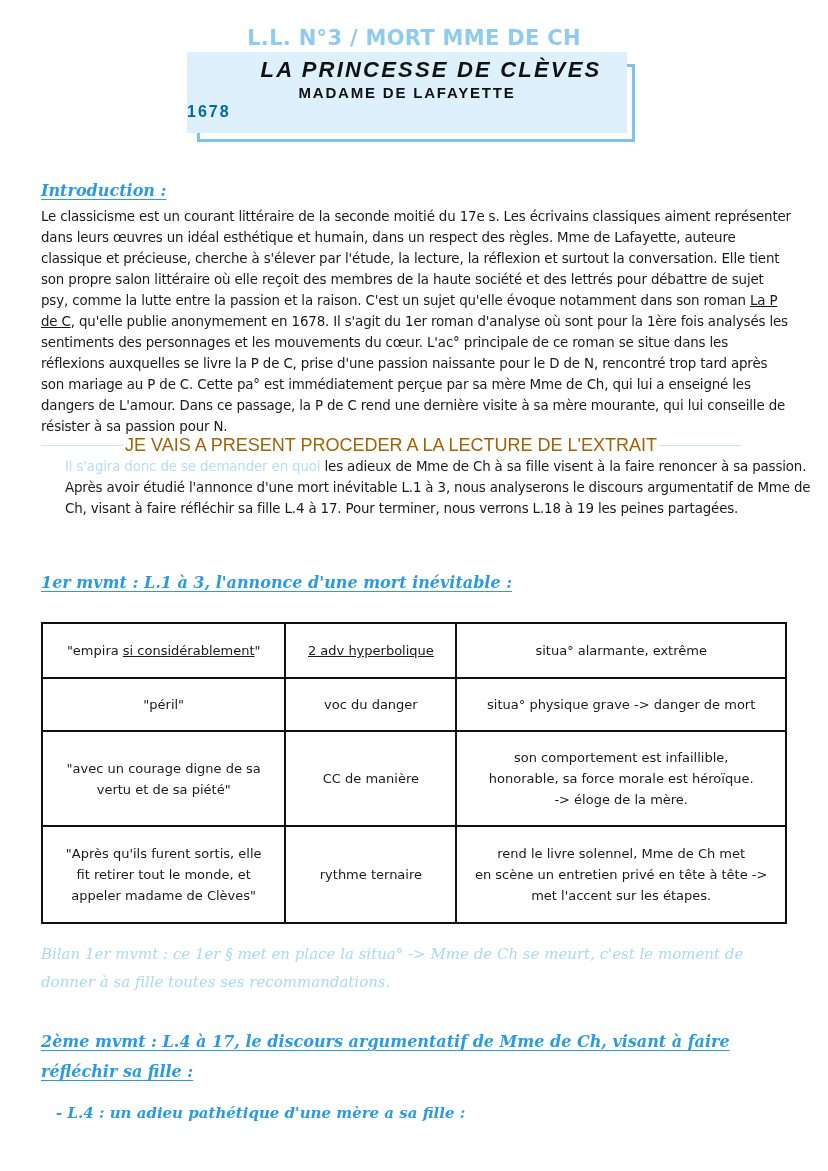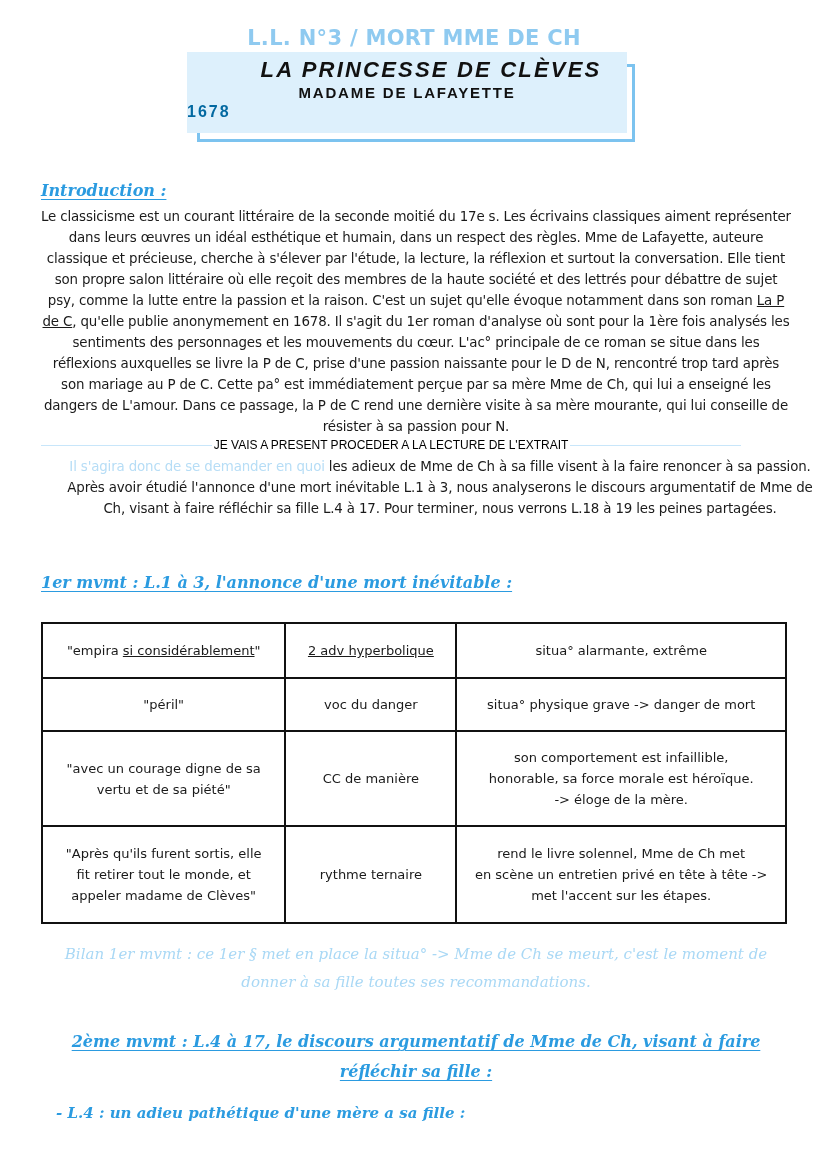--- a/index.html
+++ b/index.html
@@ -1,18 +1,18 @@
 <!DOCTYPE html>
 <html><head>
 <meta charset="utf-8">
 <style>
   html, body { margin:0; padding:0; background:#ffffff; }
   body { width:828px; height:1171px; position:relative; overflow:hidden;
          font-family:"DejaVu Sans", sans-serif; color:#1a1a1a; }
-  .abs { position:absolute;text-align:center; }
+  .abs { position:absolute; }
 
   .top-label { left:0; width:828px; top:26px; text-align:center;
                font-family:"DejaVu Sans", sans-serif; font-weight:bold;
                font-size:21px; color:#8fcaf0; letter-spacing:0.3px; }
 
   .title-outline { left:197px; top:64px; width:438px; height:78px;
                    border:3px solid #7cc3ef; box-sizing:border-box; }
   .title-fill { left:187px; top:52px; width:440px; height:81px; background:#ddf0fc; }
   .title-main { left:187px; top:57px; width:488px; text-align:center;
                 font-family:"Liberation Sans", sans-serif; font-weight:bold; font-style:italic;
@@ -29,21 +29,21 @@
                     font-size:16px; }
   .intro-heading { left:41px; top:181px; }
 
   .para { left:41px; width:750px; font-size:13.4px; line-height:21px; color:#1a1a1a;
           font-family:"DejaVu Sans", sans-serif; letter-spacing:-0.15px; }
   .intro-para { top:206px; }
   .underline { text-decoration:underline; }
 
   .divider-line { left:41px; top:437px; width:700px; height:16px; display:flex; align-items:center; }
   .divider-rule { flex:1; height:1px; background:#c8e6fa; }
-  .divider-text { font-family:"Liberation Sans", sans-serif; font-size:12px; color:#000000;
+  .divider-text { font-family:"Liberation Sans", sans-serif; font-size:18px; color:#a16207;
                   padding:0 2px; white-space:nowrap; }
 
   .problem-para { top:456px;margin-left:24px; }
   .light-blue { color:#b6ddf6; }
 
   .mvt1-heading { left:41px; top:573px; }
 
   table.analysis { position:absolute; left:41px; top:622px; width:746px;
                    border-collapse:collapse; font-family:"DejaVu Sans", sans-serif;
                    font-size:13px; color:#1a1a1a; }

